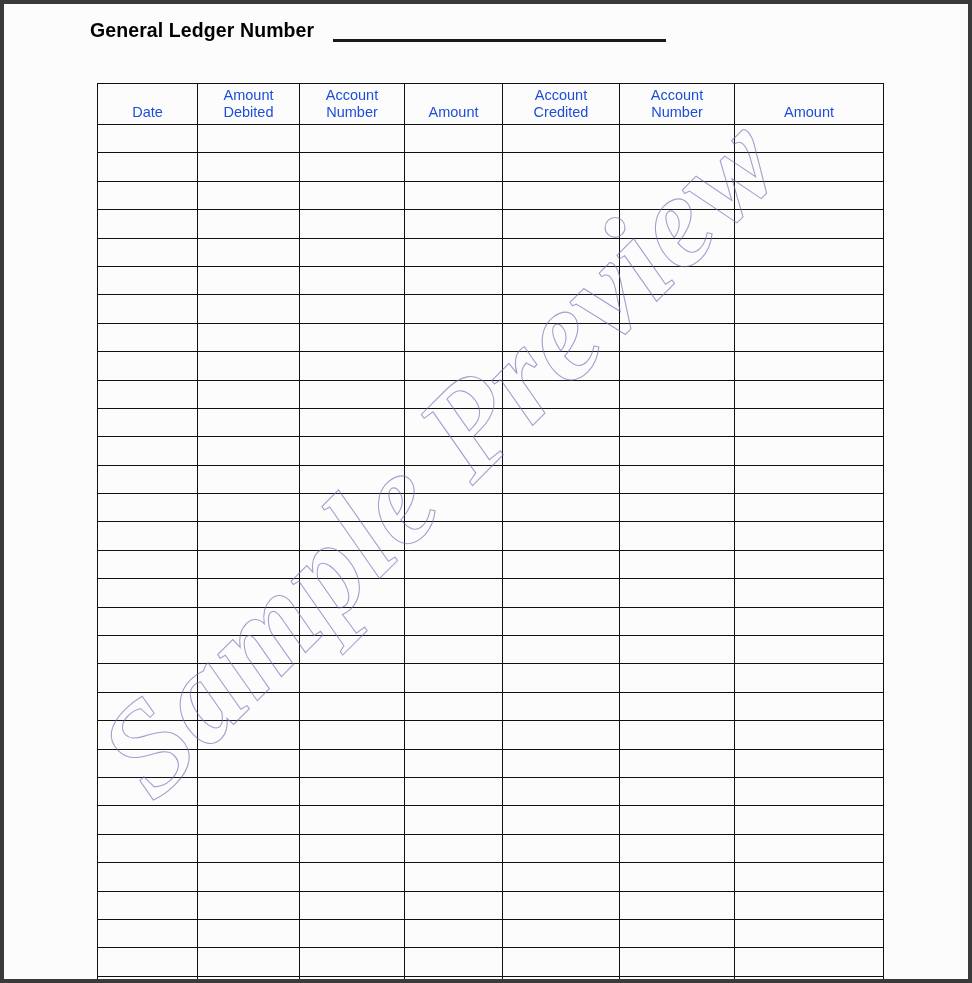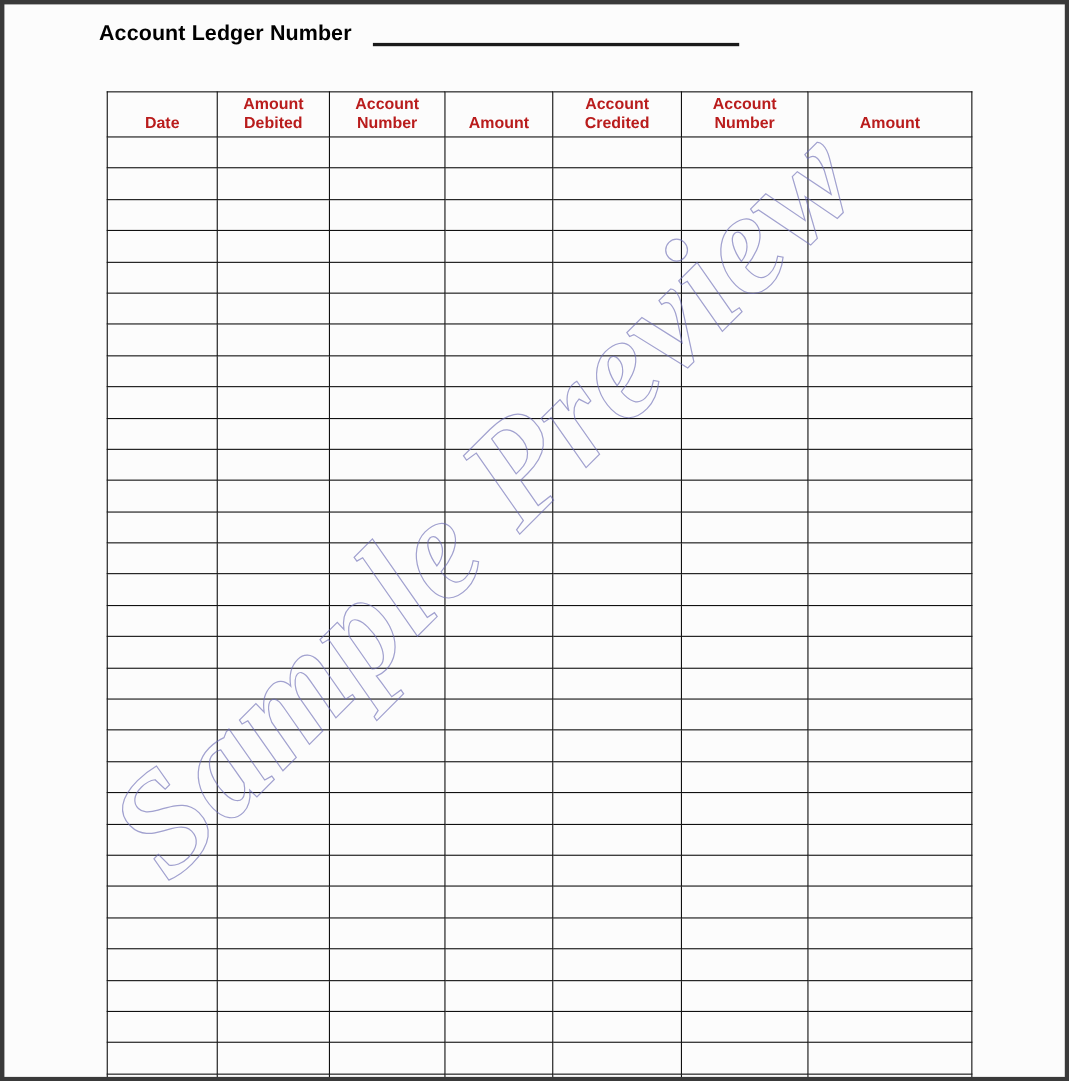--- a/index.html
+++ b/index.html
@@ -95,22 +95,22 @@
   table.ledger td {
     border: 1.6px solid #111111;
     padding: 0;
     background: transparent;
   }
   table.ledger th {
     height: 38px;
     vertical-align: bottom;
     font-family: "Liberation Sans", sans-serif;
     font-size: 14.5px;
-    font-weight: 700;
-    color: #b91c1c;
+    font-weight: 400;
+    color: #1d4ed8;
     text-align: center;
     line-height: 1.22;
     padding-bottom: 2px;
   }
   table.ledger th .hdr {
     display: block;
     white-space: pre-line;
   }
   table.ledger td.cell {
     height: 27.4px;
@@ -124,21 +124,21 @@
   col.c-acct-cred { width: 117px; }
   col.c-acct-2    { width: 115px; }
   col.c-amt-2     { width: 149px; }
 </style>
 </head>
 <body>
 
 <div class="page">
 
   <div class="title-row">
-    <span class="form-title">Account Ledger Number</span>
+    <span class="form-title">General Ledger Number</span>
     <span class="title-blank"></span>
   </div>
 
   <div class="ledger-wrap">
     <table class="ledger">
       <colgroup>
         <col class="c-date">
         <col class="c-amt-deb">
         <col class="c-acct-1">
         <col class="c-amt-1">

